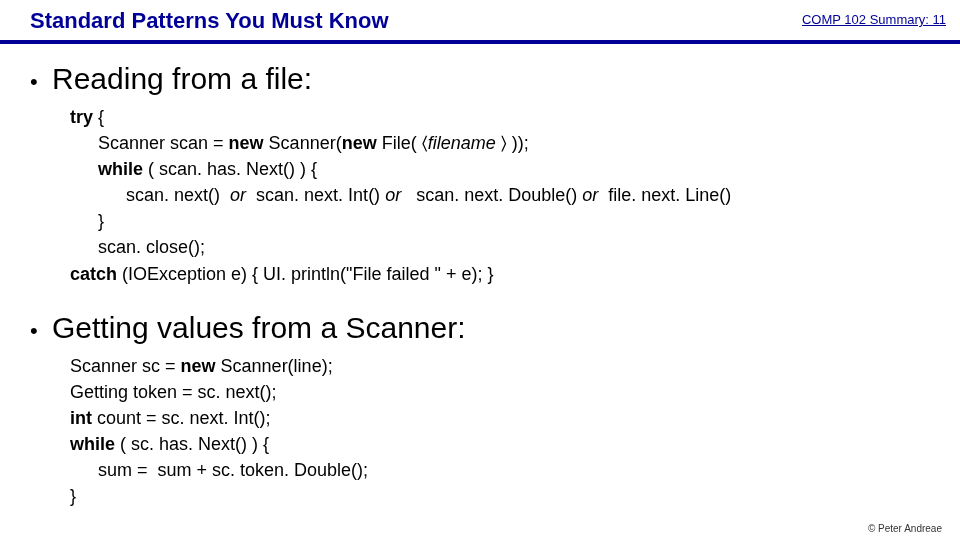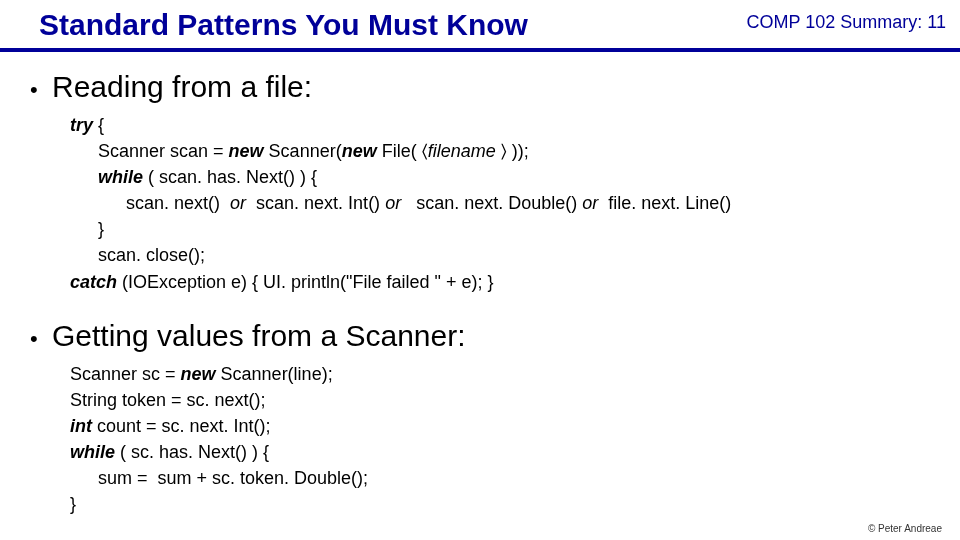--- a/index.html
+++ b/index.html
@@ -11,30 +11,30 @@
     position: relative;
     overflow: hidden;
   }
   .header-row {
     display: flex;
     align-items: flex-start;
     padding: 8px 14px 0 30px;
   }
   .title {
     color: #000099;
-    font-size: 30px;
+    font-size: 22px;
     font-weight: bold;
     flex: 1;
-    margin-left: 9px;
   }
   .course-tag {
     color: #000099;
-    font-size: 18px;
+    font-size: 13px;
     padding-top: 4px;
     white-space: nowrap;
+    text-decoration: underline;
   }
   .rule {
     height: 4px;
     background: #000099;
     margin: 6px 0 18px 0;
     width: 100%;
   }
   .content {
     padding: 0 30px;
     color: #000;
@@ -55,21 +55,21 @@
   }
   .code-block {
     margin-left: 40px;
     font-size: 18px;
     line-height: 1.45;
     margin-bottom: 24px;
   }
   .code-line { white-space: pre; }
   .ind1 { padding-left: 28px; }
   .ind2 { padding-left: 56px; }
-  .kw { font-weight: bold; font-style: italic; }
+  .kw { font-weight: bold; }
   .ital { font-style: italic; }
   .footer {
     position: absolute;
     right: 18px;
     bottom: 6px;
     font-size: 10px;
     color: #333;
   }
 </style>
 </head>
@@ -98,21 +98,21 @@
     <div class="code-line"><span class="kw">catch</span><span> (IOException e) { UI. println("File failed " + e); }</span></div>
   </div>
 
   <div class="bullet-row">
     <div class="bullet-dot">•</div>
     <div class="bullet-text">Getting values from a Scanner:</div>
   </div>
 
   <div class="code-block">
     <div class="code-line"><span>Scanner sc = </span><span class="kw">new</span><span> Scanner(line);</span></div>
-    <div class="code-line"><span>String token = sc. next();</span></div>
+    <div class="code-line"><span>Getting token = sc. next();</span></div>
     <div class="code-line"><span class="kw">int</span><span> count = sc. next. Int();</span></div>
     <div class="code-line"><span class="kw">while</span><span> ( sc. has. Next() ) {</span></div>
     <div class="code-line ind1"><span>sum =  sum + sc. token. Double();</span></div>
     <div class="code-line"><span>}</span></div>
   </div>
 
 </div>
 
 <div class="footer">© Peter Andreae</div>
 

